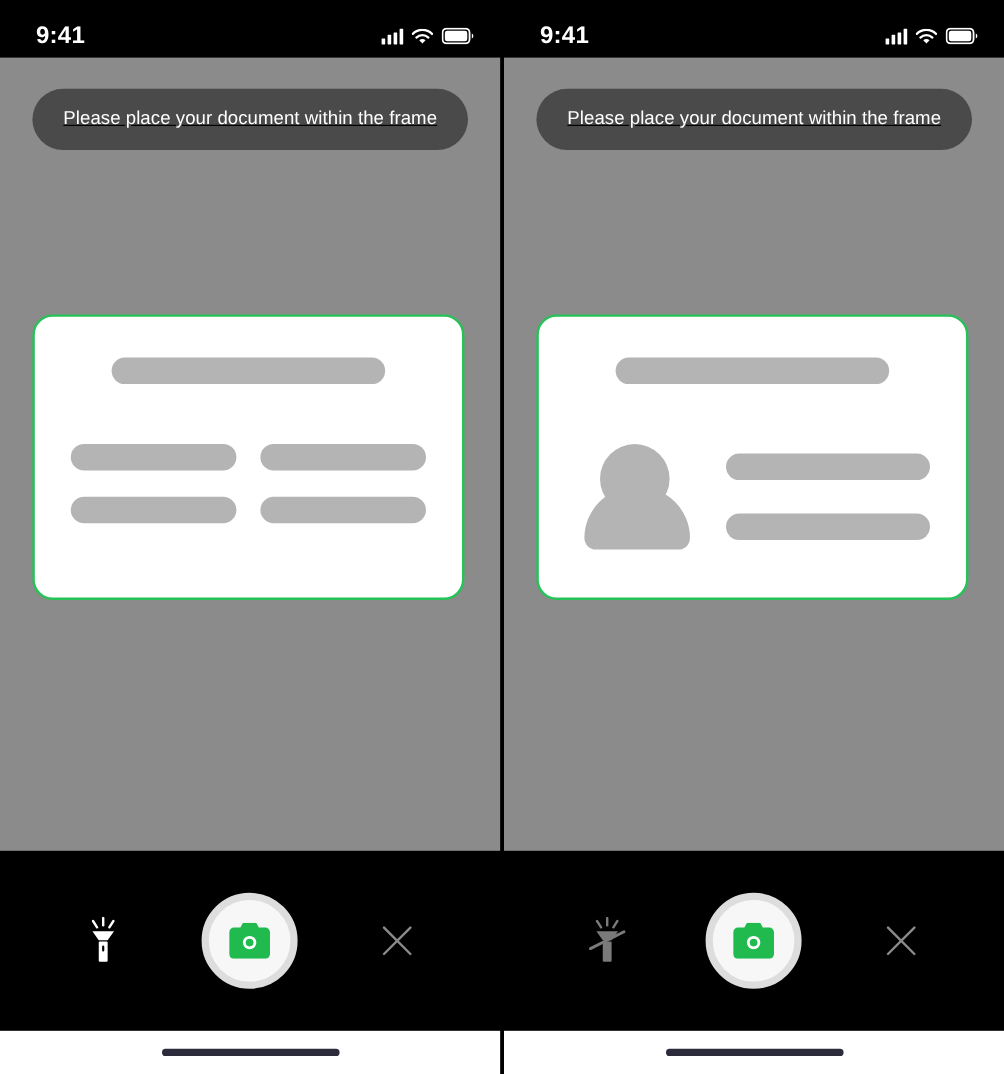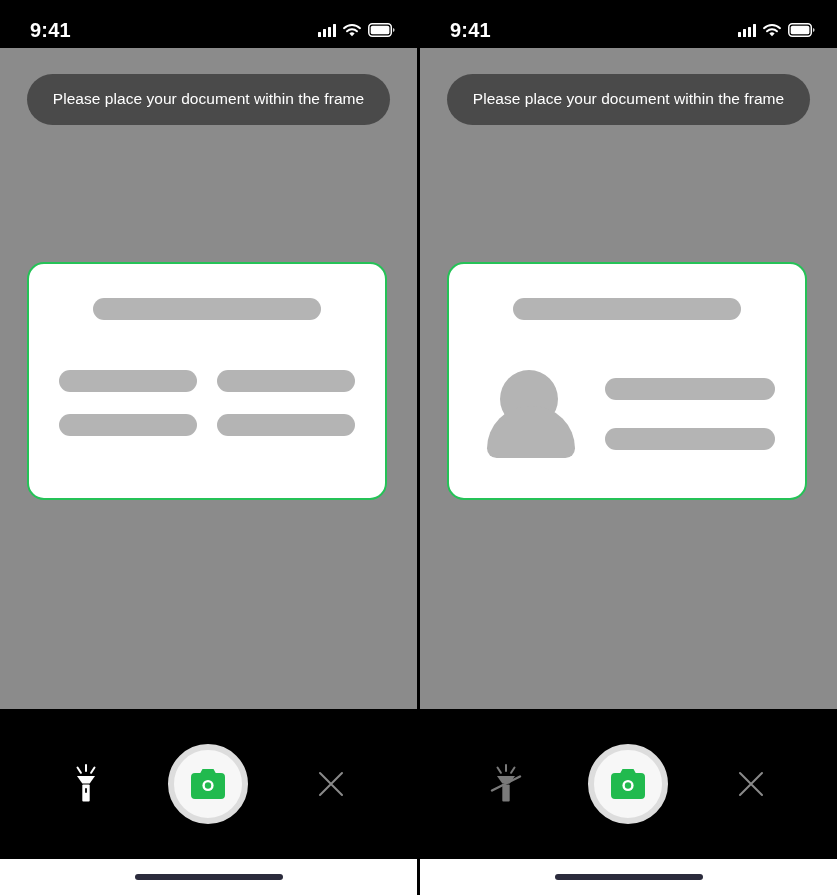--- a/index.html
+++ b/index.html
@@ -81,20 +81,21 @@
   .battery-icon { width: 27px; height: 14px; display: block; }
 
   
   .viewfinder {
     flex: 1 1 auto;
     background: #8b8b8b;
     position: relative;
     display: flex;
     flex-direction: column;
     align-items: center;
+    text-decoration: underline;
   }
 
   .hint-pill {
     margin-top: 26px;
     background: #4a4a4a;
     color: #ffffff;
     font-size: 15.5px;
     line-height: 1;
     border-radius: 26px;
     padding: 17px 26px 18px;

